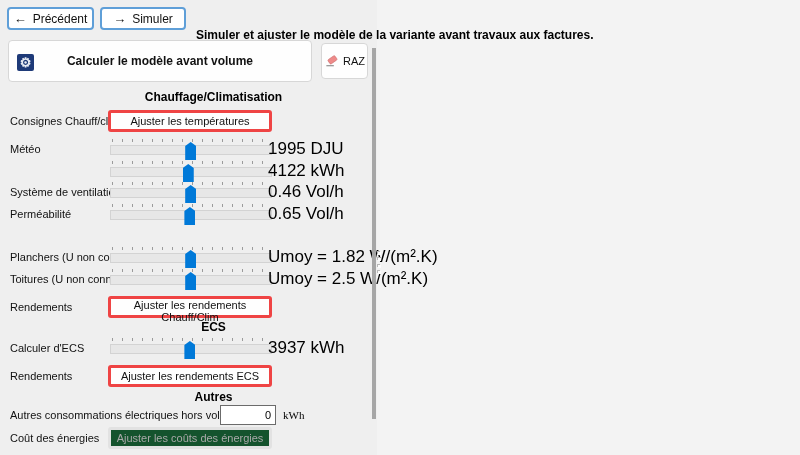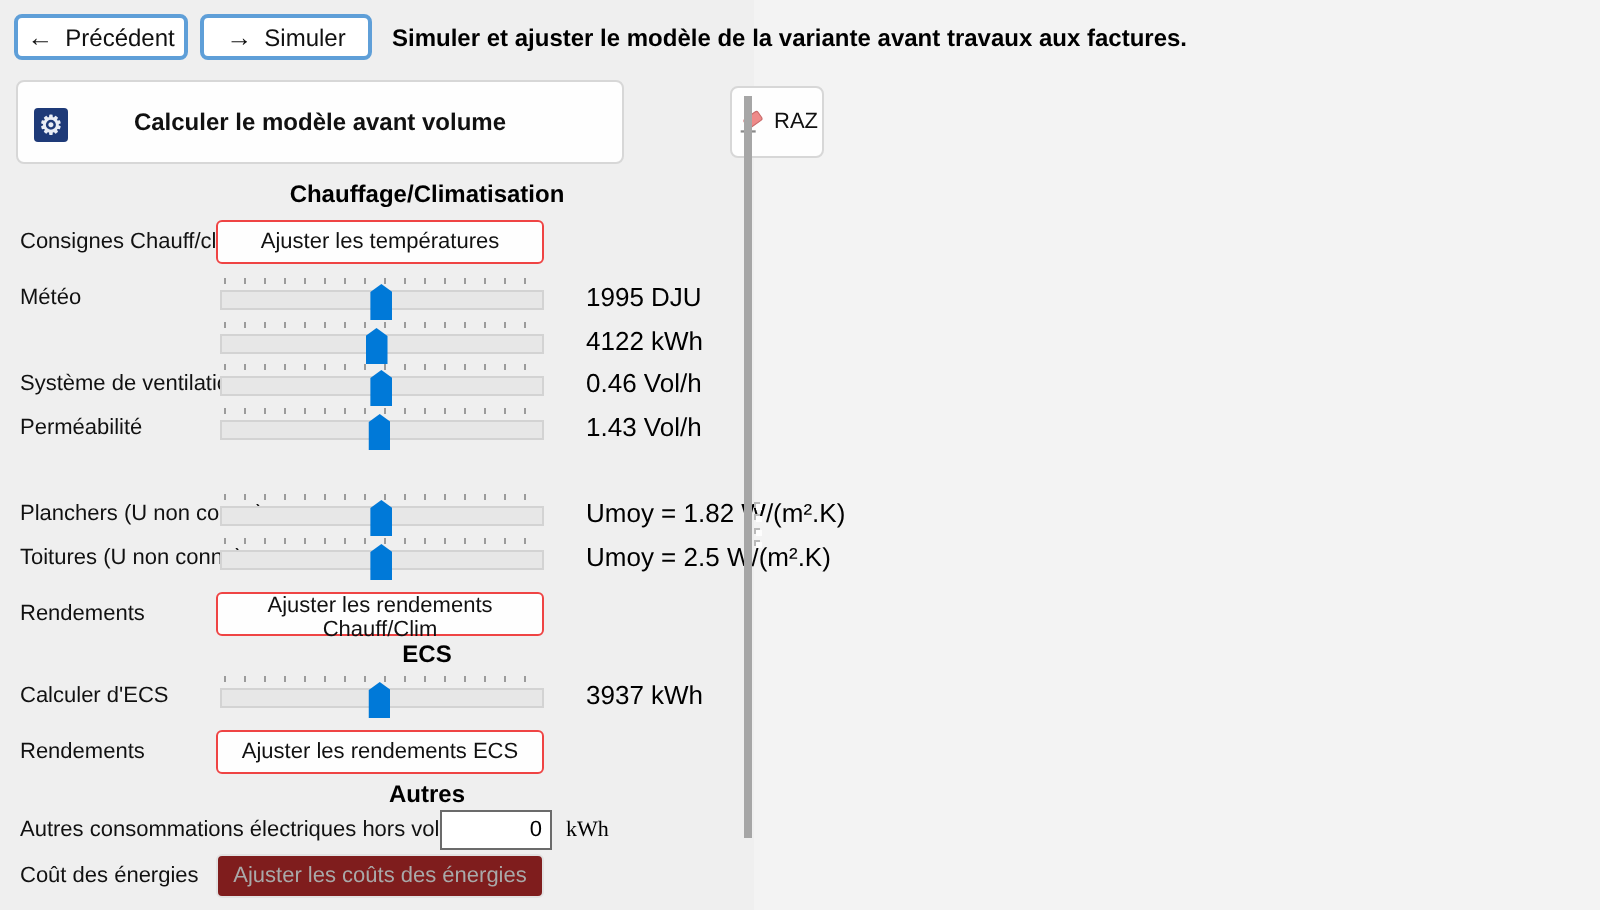--- a/index.html
+++ b/index.html
@@ -7,49 +7,49 @@
   #app{position:relative; width:800px; height:455px; background:#efefef; overflow:hidden;}
   #rightpane{position:absolute; left:377px; top:0; width:423px; height:455px; background:#f3f3f3;}
 
   
   .navbtn{position:absolute; top:7px; height:23px; background:#ffffff; border:2px solid #5f9fd8;
           border-radius:4px; font:12px "Liberation Sans", sans-serif; color:#111;
           display:flex; align-items:center; justify-content:center; gap:6px; cursor:pointer; padding:0;}
   .navbtn .arrow{font-size:13px; line-height:1;}
   #prevbtn{left:7px; width:87px;}
   #nextbtn{left:100px; width:86px;}
-  .title{position:absolute; left:196px; top:12px; font-size:12px; font-weight:700; color:#000;}
+  .title{position:absolute; left:196px; top:28px; font-size:12px; font-weight:700; color:#000;}
 
   
   .calcbtn{position:absolute; left:8px; top:40px; width:304px; height:42px; background:#fefefe;
            border:1px solid #d7d7d7; border-radius:4px; font:600 12px "Liberation Sans", sans-serif;
            color:#111; cursor:pointer; padding:0;}
   .calcbtn .gear{position:absolute; left:8px; top:13px; width:17px; height:17px; background:#1e3a78;
                  color:#e9edf5; font-size:13px; line-height:17px; text-align:center; border-radius:2px;}
   .razbtn{position:absolute; left:321px; top:43px; width:47px; height:36px; background:#fefefe;
           border:1px solid #d7d7d7; border-radius:4px; font:11px "Liberation Sans", sans-serif; color:#111;
-          cursor:pointer; display:flex; align-items:center; justify-content:center; gap:4px; padding:0;margin-left:44px;}
+          cursor:pointer; display:flex; align-items:center; justify-content:center; gap:4px; padding:0;}
 
   .heading{position:absolute; left:0; width:427px; text-align:center; font-size:12px; font-weight:700; color:#000;}
 
   .row{position:absolute; left:0; width:375px; height:24px;}
   .lbl{position:absolute; left:10px; top:0; height:24px; line-height:24px; font-size:11px; color:#111; white-space:nowrap;}
   .fbtn{position:absolute; left:108px; top:1px; width:164px; height:22px; background:#fefefe;
-        border:1px solid #ef4444; border-radius:3px; font:11px "Liberation Sans", sans-serif; color:#111;
+        border:3px solid #ef4444; border-radius:3px; font:11px "Liberation Sans", sans-serif; color:#111;
         cursor:pointer; padding:0;text-align:center;}
-  .fbtn[disabled]{color:#a9a9a9; background:#7f1d1d; border-color:#e2e2e2; cursor:default;}
+  .fbtn[disabled]{color:#a9a9a9; background:#14532d; border-color:#e2e2e2; cursor:default;}
 
   
   .slider{position:absolute; left:110px; top:0; width:162px; height:24px;}
   .ticks{position:absolute; left:2px; right:2px; top:2px; height:3px;
          background:repeating-linear-gradient(to right, #9b9b9b 0 1px, transparent 1px 10px);}
   .track{position:absolute; left:0; top:8px; width:160px; height:8px; background:#e7e7e7; border:1px solid #d3d3d3;}
   .thumb{position:absolute; top:5px; width:11px; height:18px; margin-left:-5px; background:#0079d8;
          clip-path:polygon(0 4px,50% 0,100% 4px,100% 100%,0 100%); cursor:pointer;}
-  .val{position:absolute; left:293px; top:0; height:24px; line-height:24px; font-size:13px; color:#000; white-space:nowrap;}
+  .val{position:absolute; left:268px; top:0; height:24px; line-height:24px; font-size:17px; color:#000; white-space:nowrap;}
 
   
   .numinput{position:absolute; left:220px; top:2px; width:46px; height:16px; border:1px solid #6b6b6b;
             background:#fff; font:11px "Liberation Sans", sans-serif; text-align:right; padding:1px 4px; color:#000;}
   .unit{position:absolute; left:283px; top:0; height:24px; line-height:24px; font-size:11px; color:#000;font-family:Liberation Serif, serif;}
 
   
   .splitter{position:absolute; left:372px; top:48px; width:4px; height:371px; background:#a6a6a6; cursor:col-resize;}
   .grip{position:absolute; left:378px; top:252px; width:4px; height:22px; cursor:col-resize;
         display:flex; flex-direction:column; justify-content:space-between;}
@@ -121,21 +121,21 @@
     <span class="val">0.46 Vol/h</span>
   </div>
 
   <div class="row" style="top:202px">
     <span class="lbl">Perméabilité</span>
     <div class="slider">
       <div class="ticks"></div>
       <div class="track"></div>
       <div class="thumb" style="left: 49%;"></div>
     </div>
-    <span class="val">1.43 Vol/h</span>
+    <span class="val">0.65 Vol/h</span>
   </div>
 
 
   <div class="row" style="top:245px">
     <span class="lbl">Planchers (U non connu)</span>
     <div class="slider">
       <div class="ticks"></div>
       <div class="track"></div>
       <div class="thumb" style="left: 49.5%;"></div>
     </div>

